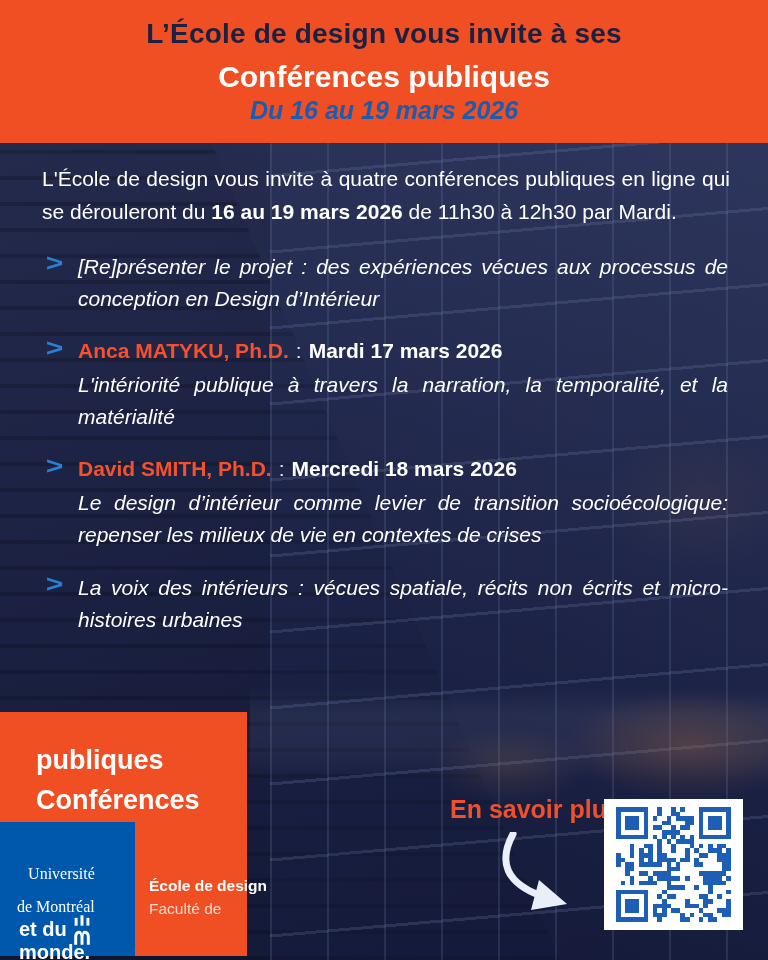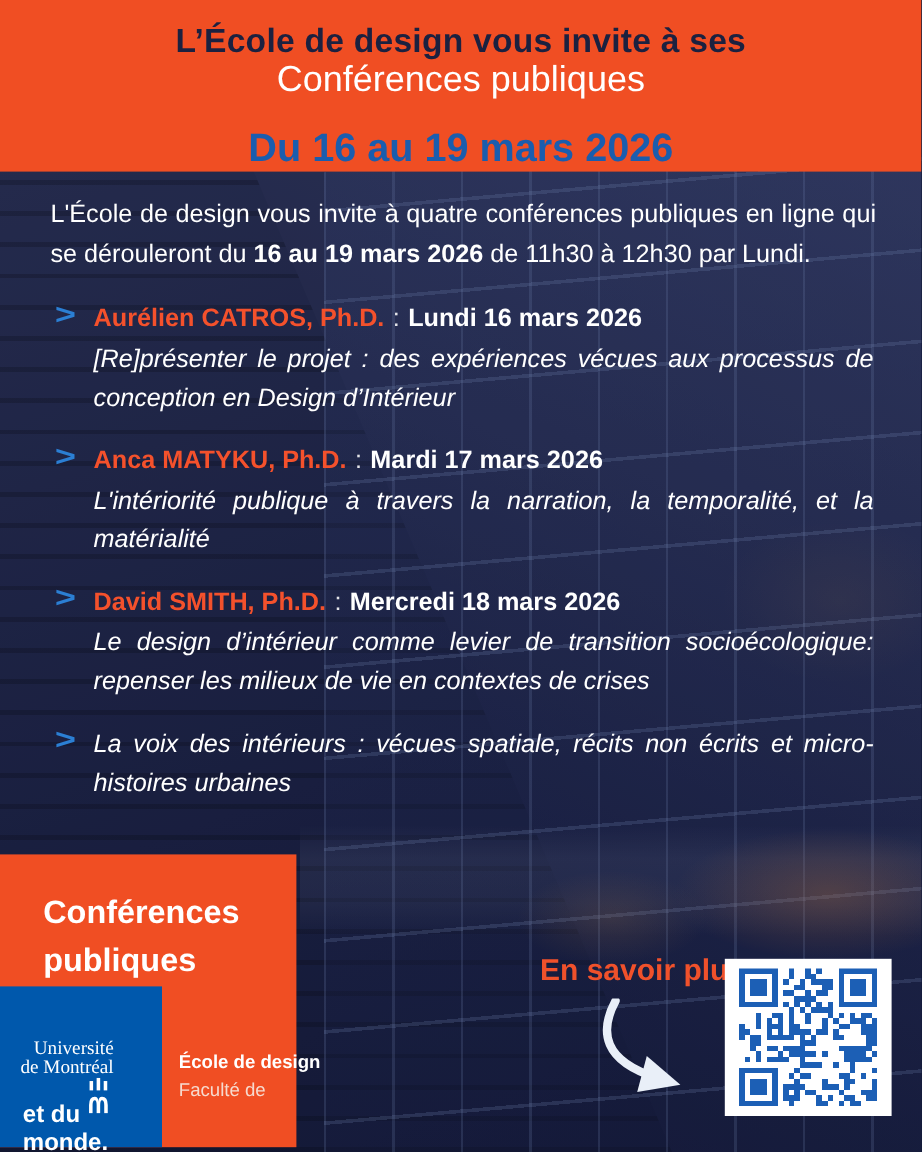--- a/index.html
+++ b/index.html
@@ -30,22 +30,22 @@
   .bg-glow.g2{left:430px;top:725px;width:160px;height:80px;
     background:radial-gradient(ellipse at center, rgba(230,160,80,.18), transparent 70%);}
   .bg-glow.g3{left:600px;top:430px;width:200px;height:140px;
     background:radial-gradient(ellipse at center, rgba(200,150,90,.10), transparent 70%);}
   .bg-overlay{position:absolute;inset:0;background:rgba(16,20,46,.25);}
 
   
   .header{position:absolute;left:0;top:0;width:768px;height:143px;
     background:var(--orange,#F04E23); text-align:center; z-index:5;}
   .header .t1{padding-top:18px;font-size:28px;font-weight:bold;color:var(--title-navy,#1B2140);letter-spacing:.2px;}
-  .header .t2{font-size:30px;font-weight:normal;color:#fff;}
-  .header .t3{margin-top:20px;font-size:33px;font-weight:bold;color:var(--date-blue,#1A5DAE);}
+  .header .t2{margin-top:10px;font-size:30px;font-weight:bold;color:#fff;}
+  .header .t3{margin-top:2px;font-size:25px;font-weight:bold;color:var(--date-blue,#1A5DAE);font-style:italic;}
 
   
   .intro{position:absolute;left:42px;top:162px;width:688px;z-index:4;
     color:#fff;font-size:21px;line-height:33px;text-align:justify;}
   .intro b{font-weight:bold;}
 
   
   .talks{position:absolute;left:78px;top:251px;width:650px;z-index:4;}
   .talk{position:relative;margin-bottom:21px;}
   .talk .chev{position:absolute;left:-31px;top:-2px;color:var(--chev-blue,#2B7FD4);
@@ -59,21 +59,21 @@
 
   
   .badge{position:absolute;left:0;top:712px;width:247px;height:244px;
     background:var(--orange,#F04E23);z-index:6;}
   .badge .line{margin-left:36px;color:#fff;font-weight:bold;font-size:27px;line-height:40px;}
   .badge .line:first-child{margin-top:28px;}
   .udem{position:absolute;left:0;top:822px;width:135px;height:134px;
     background:var(--udem-blue,#0058AC);z-index:7;}
   .udem-mark{position:absolute;left:17px;top:44px;display:flex;align-items:flex-end;flex-direction:column;}
   .udem-lines{font-family:"Liberation Serif","DejaVu Serif",serif;color:#fff;font-size:16px;line-height:16px;text-align:right;}
-  .udem-lines .l2{margin-top:0;}
+  .udem-lines .l2{margin-top:17px;}
   .udem-sym{margin-left:5px;margin-bottom:0px;}
   .udem-tag{position:absolute;left:19px;top:96px;color:#fff;font-weight:bold;font-size:20px;}
   .school{position:absolute;left:149px;top:876px;z-index:8;}
   .school .s1{color:#fff;font-weight:bold;font-size:15.5px;line-height:20px;}
   .school .s2,.school .s3{color:#F6DACE;font-size:15.5px;line-height:19px;margin-top:48px;}
   .school .s2{margin-top:3px;}
 
   
   .cta{position:absolute;left:450px;top:795px;z-index:6;
     color:var(--cta-orange,#F0512B);font-weight:bold;font-size:25px;}
@@ -95,27 +95,26 @@
   <div class="bg-glow g2"></div>
   <div class="bg-glow g3"></div>
   <div class="bg-overlay"></div>
 
   <div class="header">
     <div class="t1">L’École de design vous invite à ses</div>
     <div class="t2">Conférences publiques</div>
     <div class="t3">Du 16 au 19 mars 2026</div>
   </div>
 
-  <div class="intro"><span>L'École de design vous invite à quatre conférences publiques en ligne qui se dérouleront du </span><b>16 au 19 mars 2026</b><span> de 11h30 à 12h30 par Lundi.</span></div>
+  <div class="intro"><span>L'École de design vous invite à quatre conférences publiques en ligne qui se dérouleront du </span><b>16 au 19 mars 2026</b><span> de 11h30 à 12h30 par Mardi.</span></div>
 
   <div class="talks">
 
     <div class="talk">
       <span class="chev">&gt;</span>
-      <div class="hline"><span class="speaker">Aurélien CATROS, Ph.D.</span><span class="sep">:</span><span class="date">Lundi 16 mars 2026</span></div>
       <div class="title">[Re]présenter le projet : des expériences vécues aux processus de conception en Design d’Intérieur</div>
     </div>
 
     <div class="talk">
       <span class="chev">&gt;</span>
       <div class="hline"><span class="speaker">Anca MATYKU, Ph.D.</span><span class="sep">:</span><span class="date">Mardi 17 mars 2026</span></div>
       <div class="title">L'intériorité publique à travers la narration, la temporalité, et la matérialité</div>
     </div>
 
     <div class="talk">
@@ -125,22 +124,22 @@
     </div>
 
     <div class="talk">
       <span class="chev">&gt;</span>
       <div class="title">La voix des intérieurs : vécues spatiale, récits non écrits et micro-histoires urbaines</div>
     </div>
 
   </div>
 
   <div class="badge">
+    <div class="line">publiques</div>
     <div class="line">Conférences</div>
-    <div class="line">publiques</div>
   </div>
 
   <div class="udem">
     <div class="udem-mark">
       <div class="udem-lines">
         <div class="l1">Université</div>
         <div class="l2">de Montréal</div>
       </div>
       <svg class="udem-sym" width="26" height="30" viewBox="0 0 30 34">
         <g fill="#fff">

